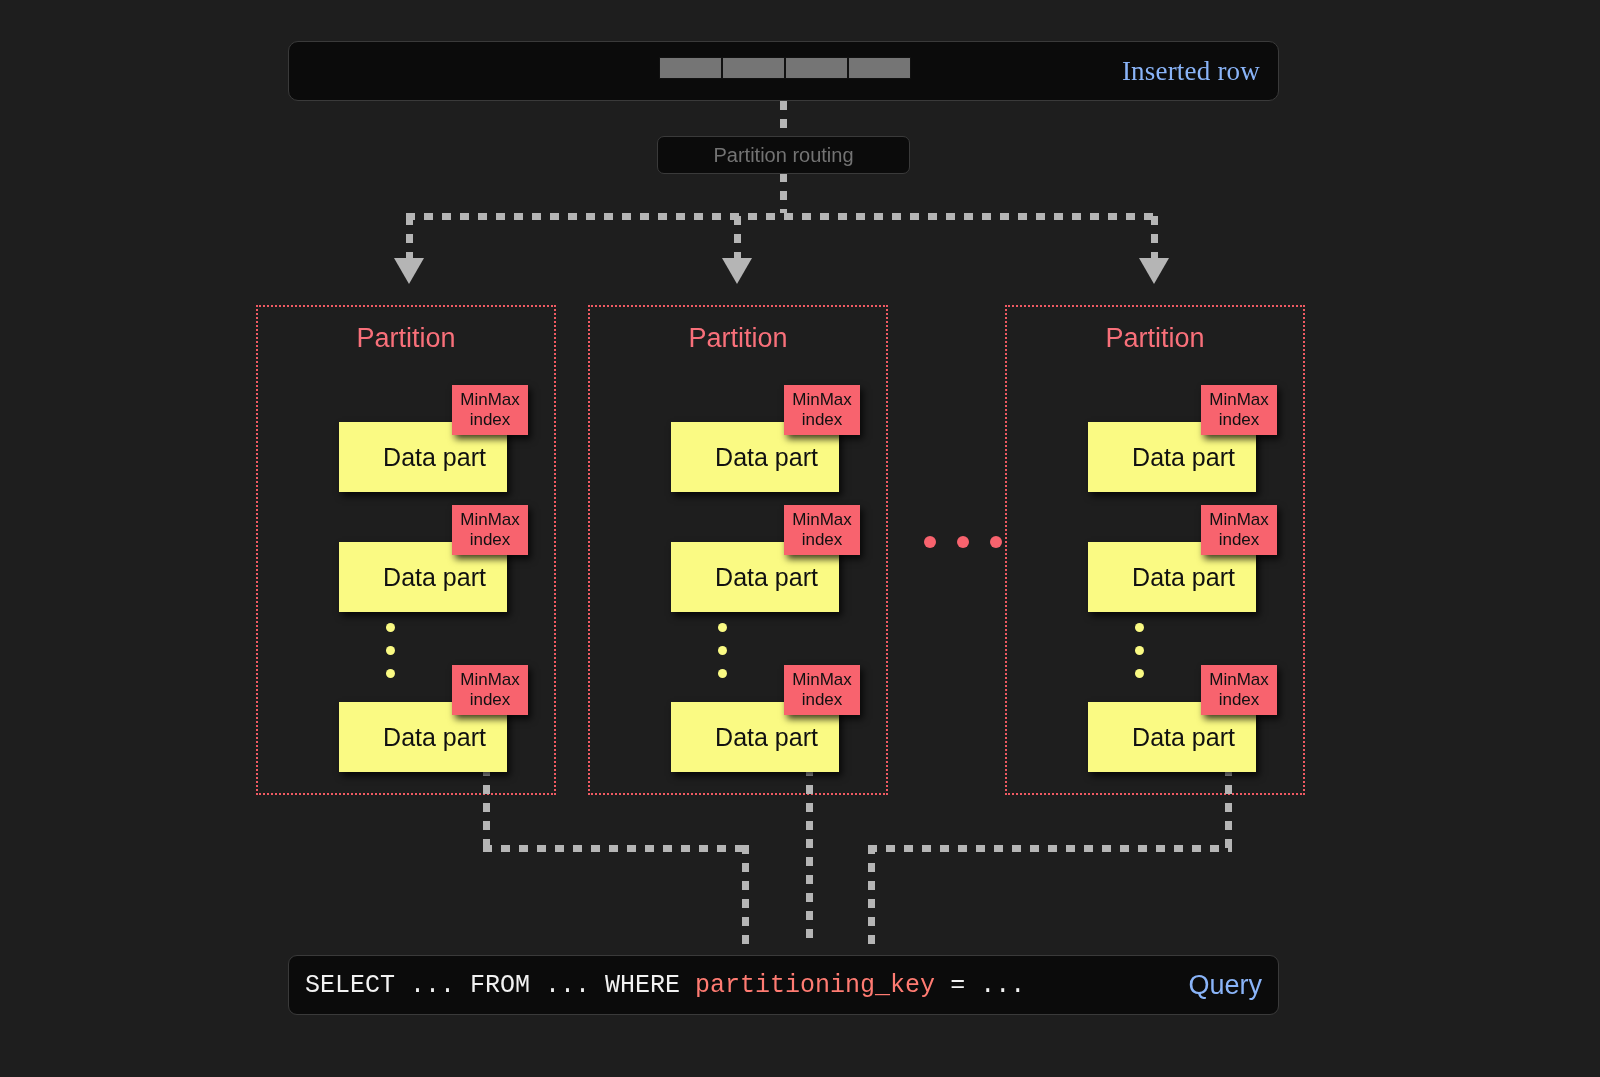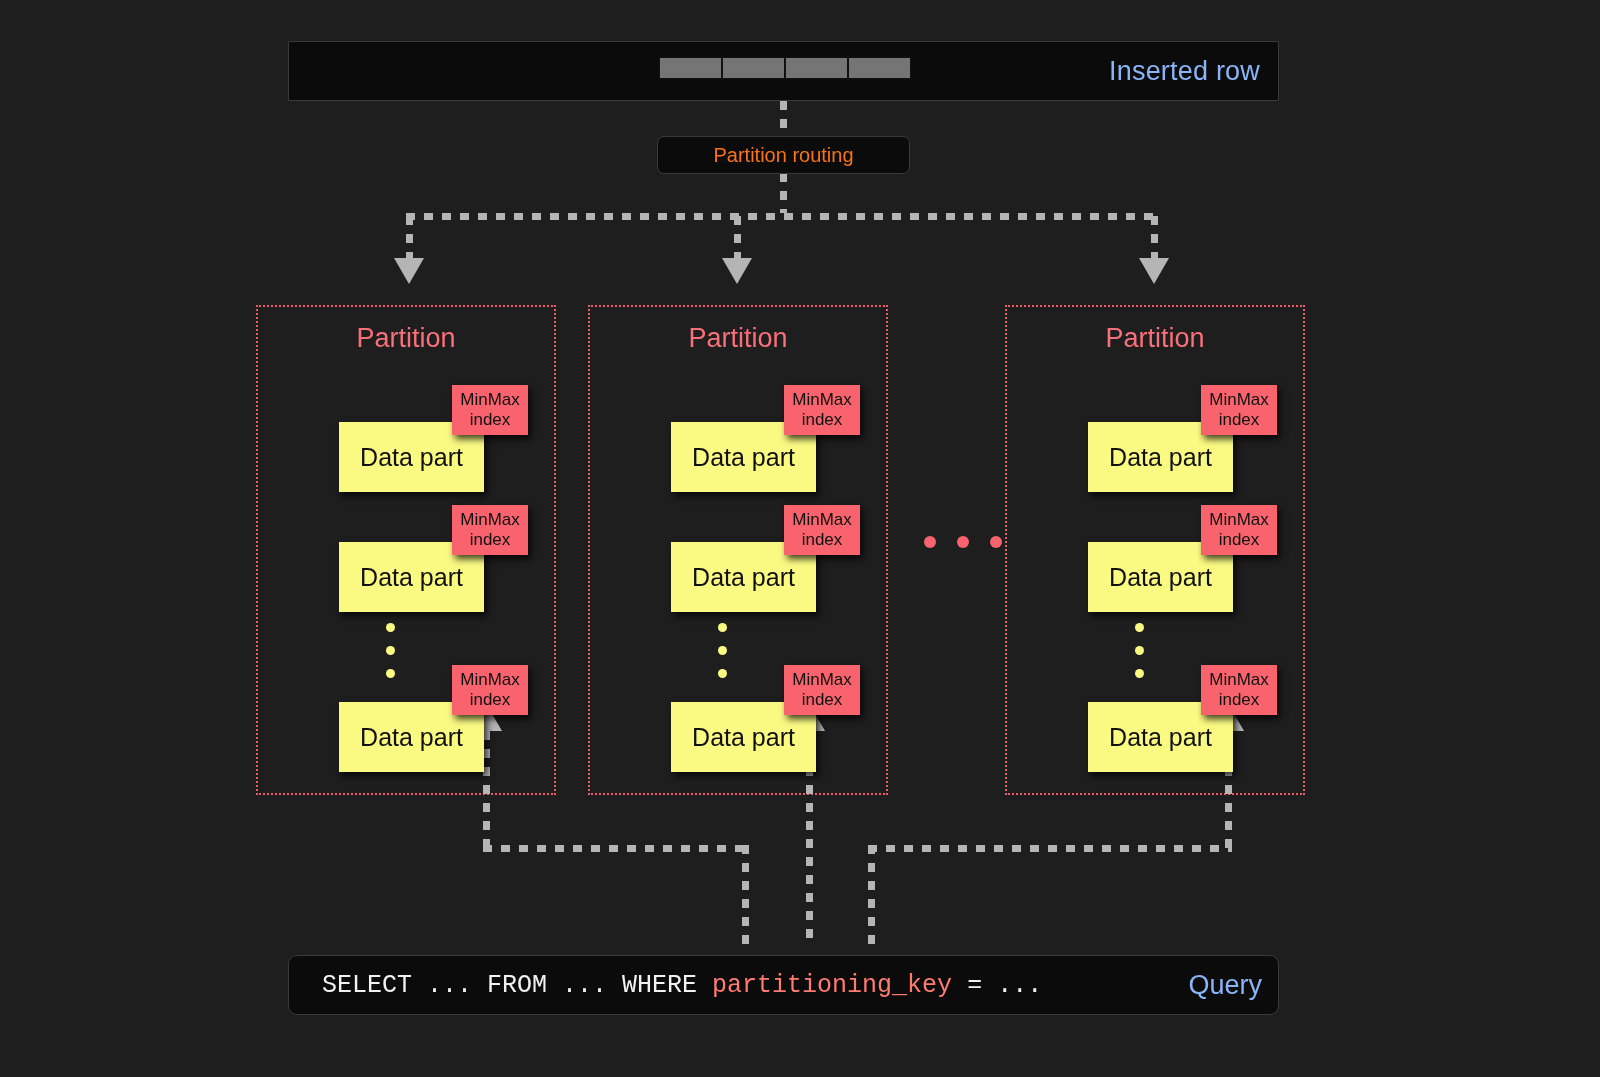--- a/index.html
+++ b/index.html
@@ -10,49 +10,49 @@
     background:#1e1e1e;
   }
   .canvas{position:absolute;left:0;top:0;width:1600px;height:1077px;}
 
   
   .abs{position:absolute;box-sizing:border-box;}
 
   
   .rowbar{
     left:288px;top:41px;width:991px;height:60px;
-    background:#0b0b0b;border:1px solid #3a3a3a;border-radius:1px;
+    background:#0b0b0b;border:1px solid #3a3a3a;border-radius:10px;font-family:Liberation Serif, serif;
   }
   .rowbar-label{
     position:absolute;right:18px;top:50%;transform:translateY(-50%);
     color:#8ab4f8;font-size:27px;white-space:nowrap;letter-spacing:.2px;
   }
   .cells{position:absolute;left:370px;top:15px;display:flex;}
   .cell{width:63px;height:22px;background:#757575;border:1px solid #111;box-sizing:border-box;}
 
   
   .querybar{
     left:288px;top:955px;width:991px;height:60px;
     background:#0b0b0b;border:1px solid #3a3a3a;border-radius:9px;
   }
   .query-text{
-    position:absolute;left:33px;top:50%;transform:translateY(-50%);
+    position:absolute;left:16px;top:50%;transform:translateY(-50%);
     font-family:"Liberation Mono","DejaVu Sans Mono",monospace;
     font-size:25px;color:#f2f2f2;white-space:pre;letter-spacing:0px;
   }
   .query-text .key{color:#ff7b72;}
   .query-label{
     position:absolute;right:16px;top:50%;transform:translateY(-50%);
     color:#8ab4f8;font-size:27px;white-space:nowrap;
   }
 
   
   .badge{
     background:#0b0b0b;border:1px solid #3a3a3a;border-radius:7px;
-    color:#f97316;font-size:20px;display:flex;align-items:center;justify-content:center;
+    color:#737373;font-size:20px;display:flex;align-items:center;justify-content:center;
     white-space:nowrap;z-index:6;
   }
   .badge-routing{left:657px;top:136px;width:253px;height:38px;}
   .badge-pruning{left:679px;top:878px;width:253px;height:38px;}
 
   
   .partition{
     border:2px dotted #f05a63;background:transparent;
     width:300px;height:490px;top:305px;
   }
@@ -64,21 +64,21 @@
   .p2{left:588px;}
   .p3{left:1005px;}
 
   
   .pgroup{position:absolute;width:190px;height:110px;margin-left:19px;}
   .datapart{
     position:absolute;left:0;top:37px;width:145px;height:70px;
     background:#fafa83;
     box-shadow:3px 4px 7px rgba(0,0,0,.75);
     display:flex;align-items:center;justify-content:center;
-    color:#111;font-size:25px;z-index:2;white-space:nowrap;
+    color:#111;font-size:25px;z-index:2;white-space:nowrap;padding-left:23px;
   }
   .minmax{
     position:absolute;left:113px;top:0px;width:76px;height:50px;
     background:#f8636e;
     box-shadow:3px 4px 7px rgba(0,0,0,.75);
     display:flex;flex-direction:column;align-items:center;justify-content:center;
     color:#111;font-size:17px;line-height:1.18;z-index:3;white-space:nowrap;
   }
 
   

